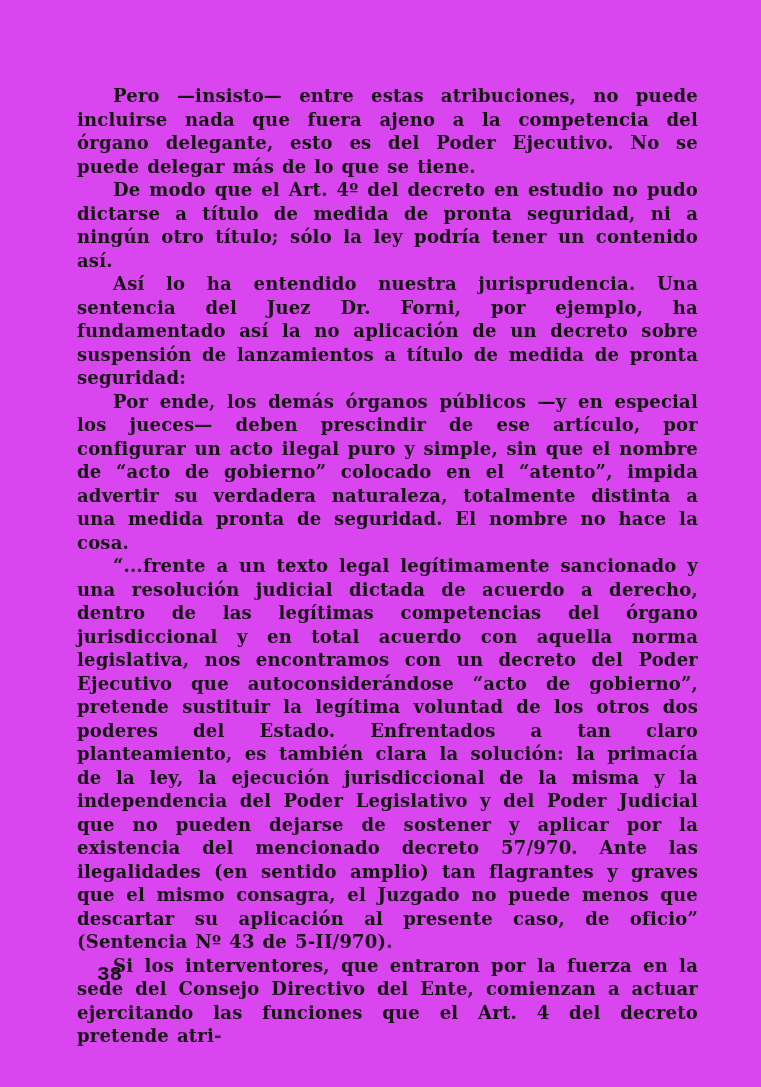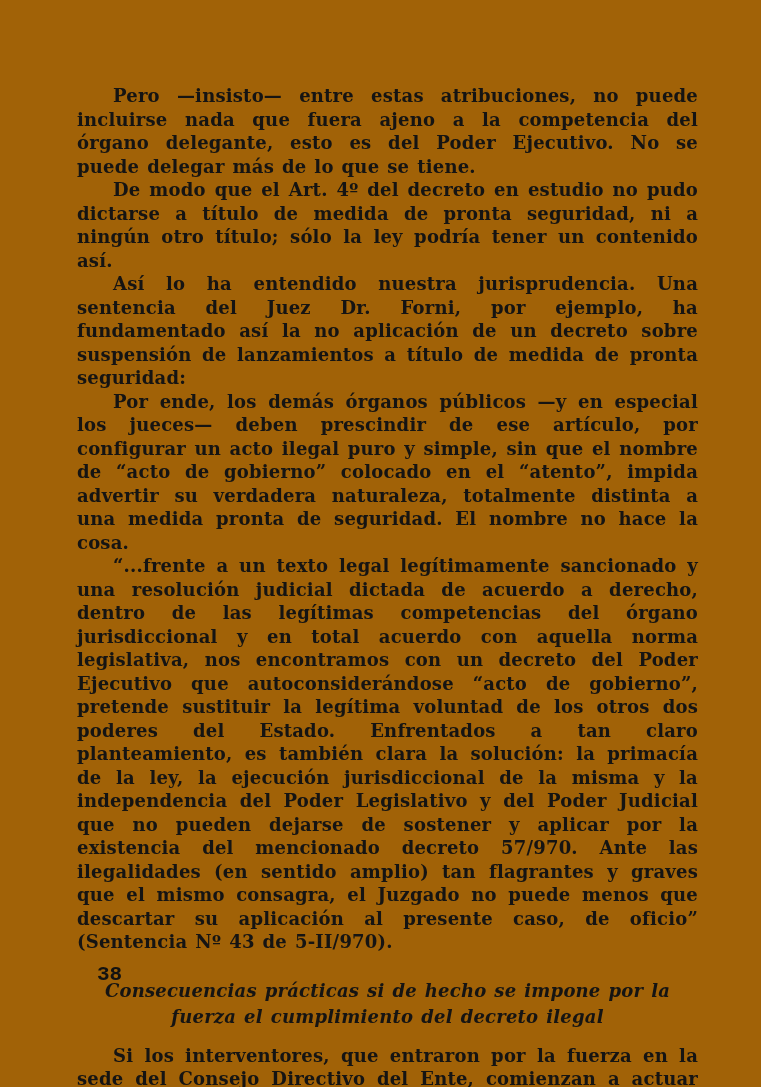--- a/index.html
+++ b/index.html
@@ -8,21 +8,21 @@
   }
   body {
     width: 761px;
     height: 1087px;
     background: #ffffff;
   }
   .page {
     position: relative;
     width: 761px;
     height: 1087px;
-    background: #a16207;
+    background: #d946ef;
     overflow: hidden;
     color: #151413;
     font-family: "DejaVu Serif", serif;
   }
   .text-block {
     position: absolute;
     left: 77px;
     top: 84px;
     width: 621px;
   }
@@ -59,17 +59,16 @@
 </head>
 <body>
 
 <div class="page">
   <div class="text-block">
     <p class="para">Pero —insisto— entre estas atribuciones, no puede incluirse nada que fuera ajeno a la competencia del órgano delegante, esto es del Poder Ejecutivo. No se puede delegar más de lo que se tiene.</p>
     <p class="para">De modo que el Art. 4º del decreto en estudio no pudo dictarse a título de medida de pronta seguridad, ni a ningún otro título; sólo la ley podría tener un contenido así.</p>
     <p class="para">Así lo ha entendido nuestra jurisprudencia. Una sentencia del Juez Dr. Forni, por ejemplo, ha fundamentado así la no aplicación de un decreto sobre suspensión de lanzamientos a título de medida de pronta seguridad:</p>
     <p class="para">Por ende, los demás órganos públicos —y en especial los jueces— deben prescindir de ese artículo, por configurar un acto ilegal puro y simple, sin que el nombre de “acto de gobierno” colocado en el “atento”, impida advertir su verdadera naturaleza, totalmente distinta a una medida pronta de seguridad. El nombre no hace la cosa.</p>
     <p class="para">“...frente a un texto legal legítimamente sancionado y una resolución judicial dictada de acuerdo a derecho, dentro de las legítimas competencias del órgano jurisdiccional y en total acuerdo con aquella norma legislativa, nos encontramos con un decreto del Poder Ejecutivo que autoconsiderándose “acto de gobierno”, pretende sustituir la legítima voluntad de los otros dos poderes del Estado. Enfrentados a tan claro planteamiento, es también clara la solución: la primacía de la ley, la ejecución jurisdiccional de la misma y la independencia del Poder Legislativo y del Poder Judicial que no pueden dejarse de sostener y aplicar por la existencia del mencionado decreto 57/970. Ante las ilegalidades (en sentido amplio) tan flagrantes y graves que el mismo consagra, el Juzgado no puede menos que descartar su aplicación al presente caso, de oficio” (Sentencia Nº 43 de 5-II/970).</p>
-    <h2 class="para heading">Consecuencias prácticas si de hecho se impone por la fuerza el cumplimiento del decreto ilegal</h2>
     <p class="para">Si los interventores, que entraron por la fuerza en la sede del Consejo Directivo del Ente, comienzan a actuar ejercitando las funciones que el Art. 4 del decreto pretende atri-</p>
   </div>
   <div class="page-number">38</div>
 </div>
 
 </body></html>

